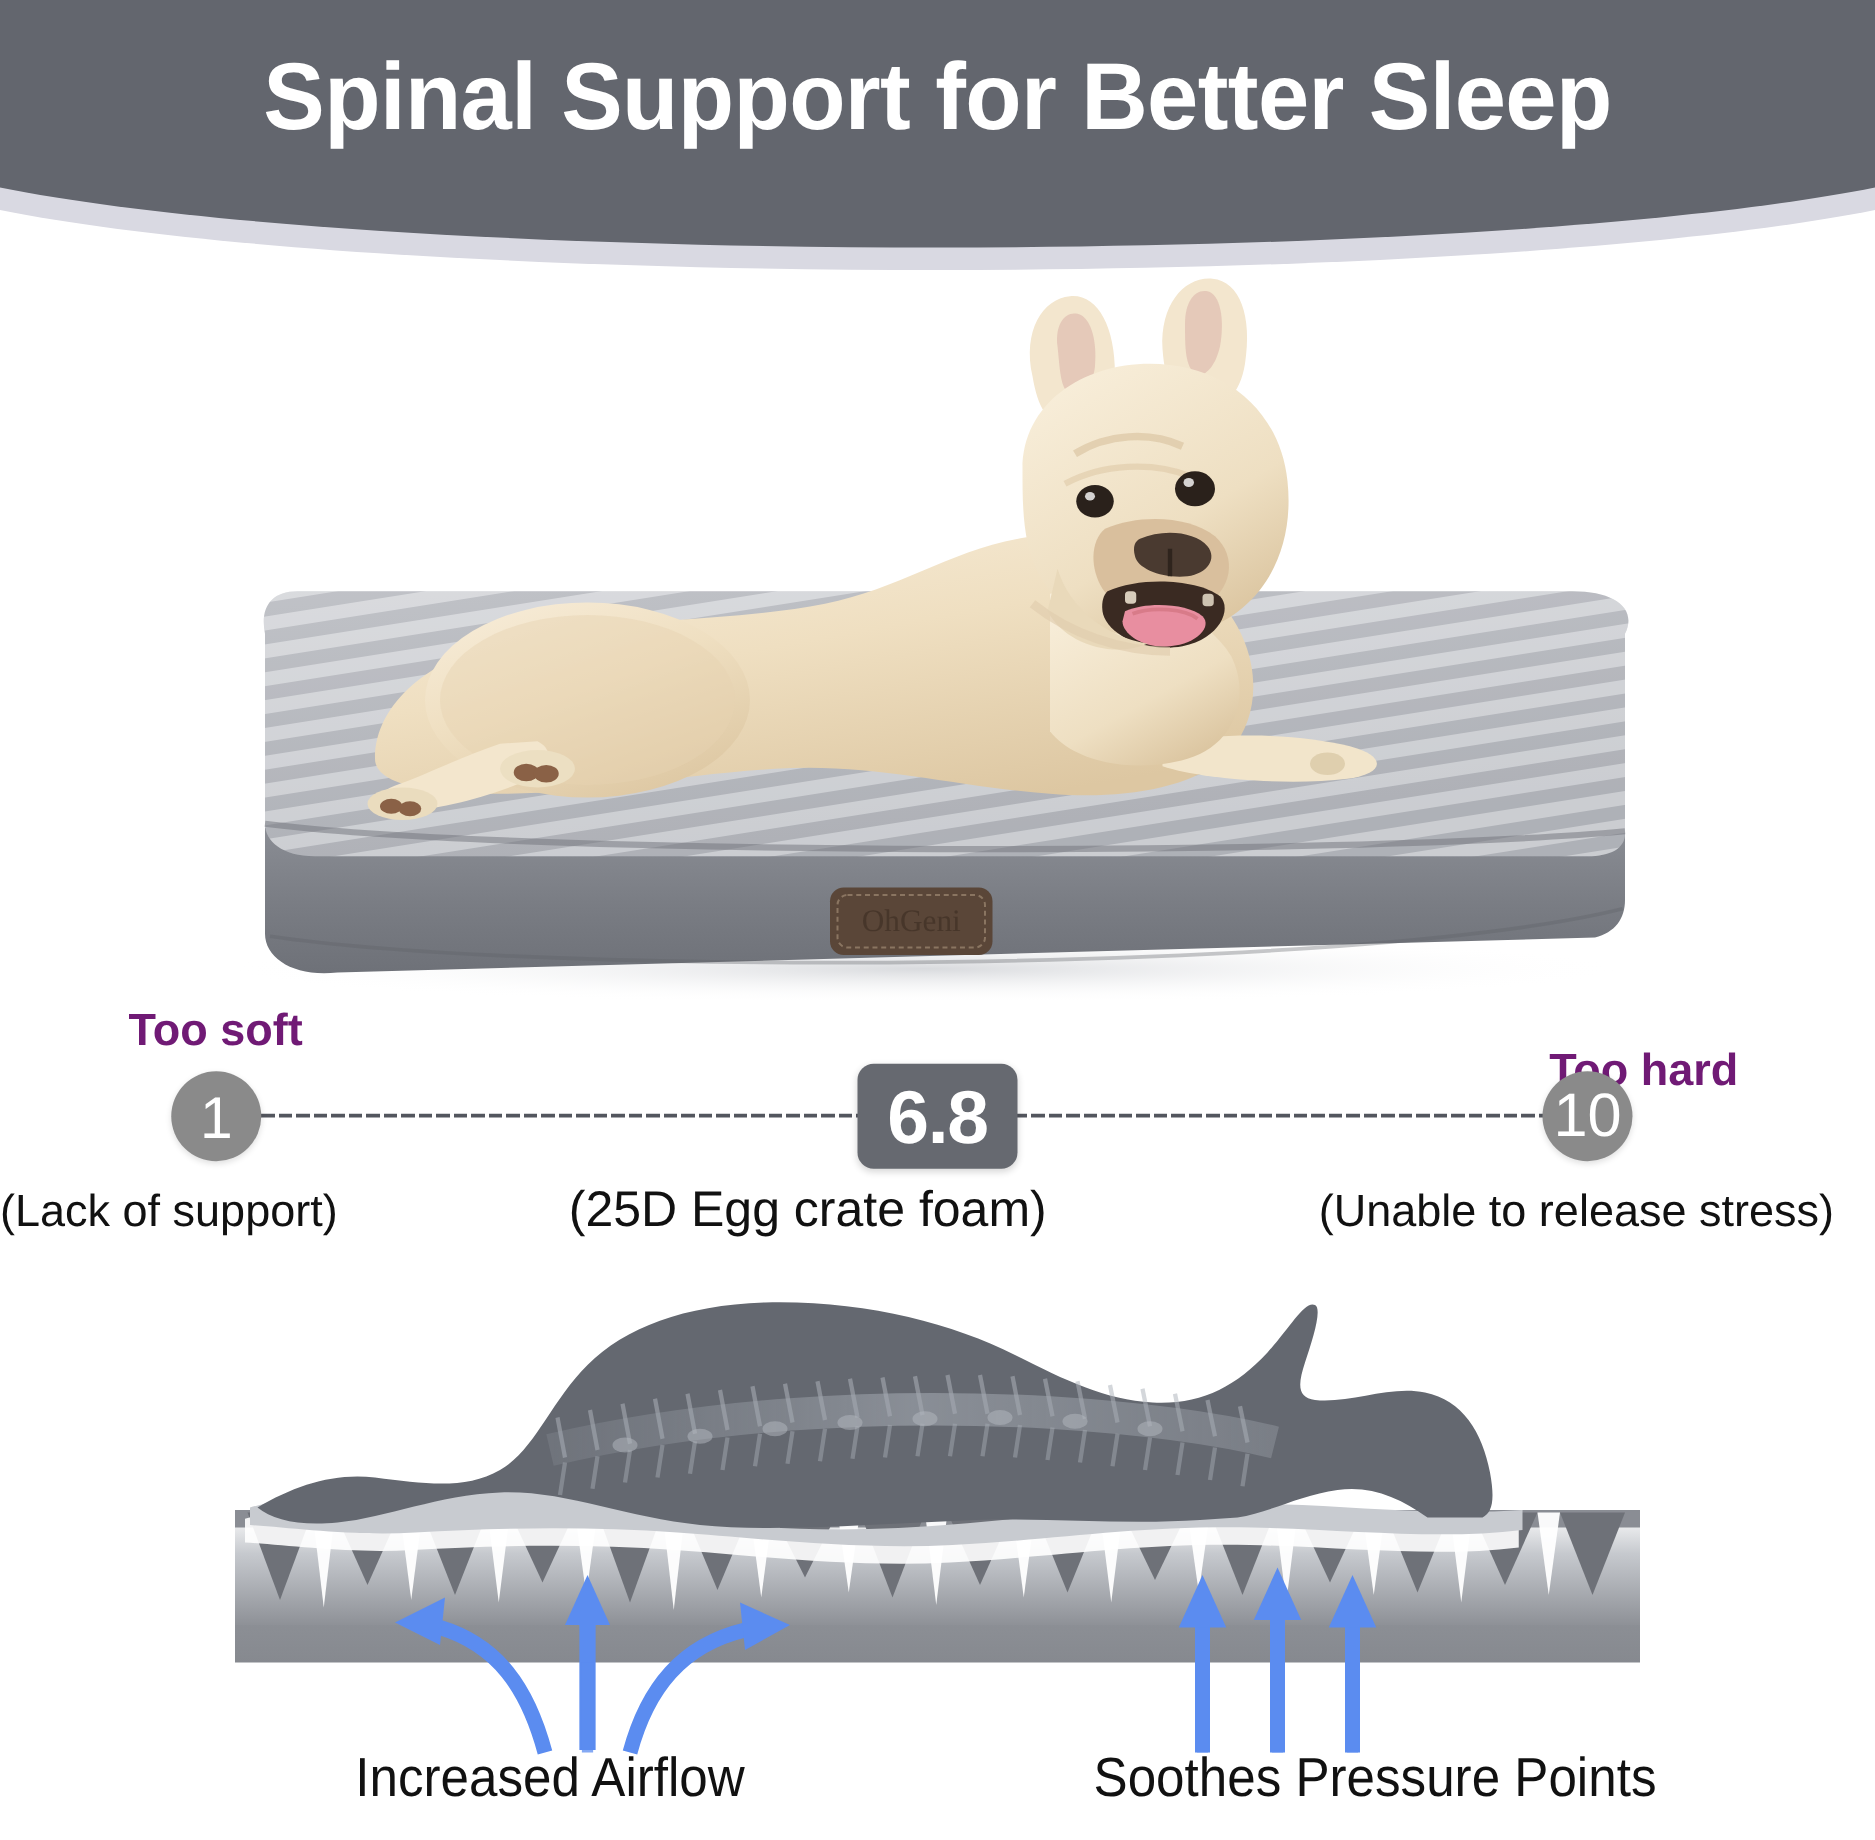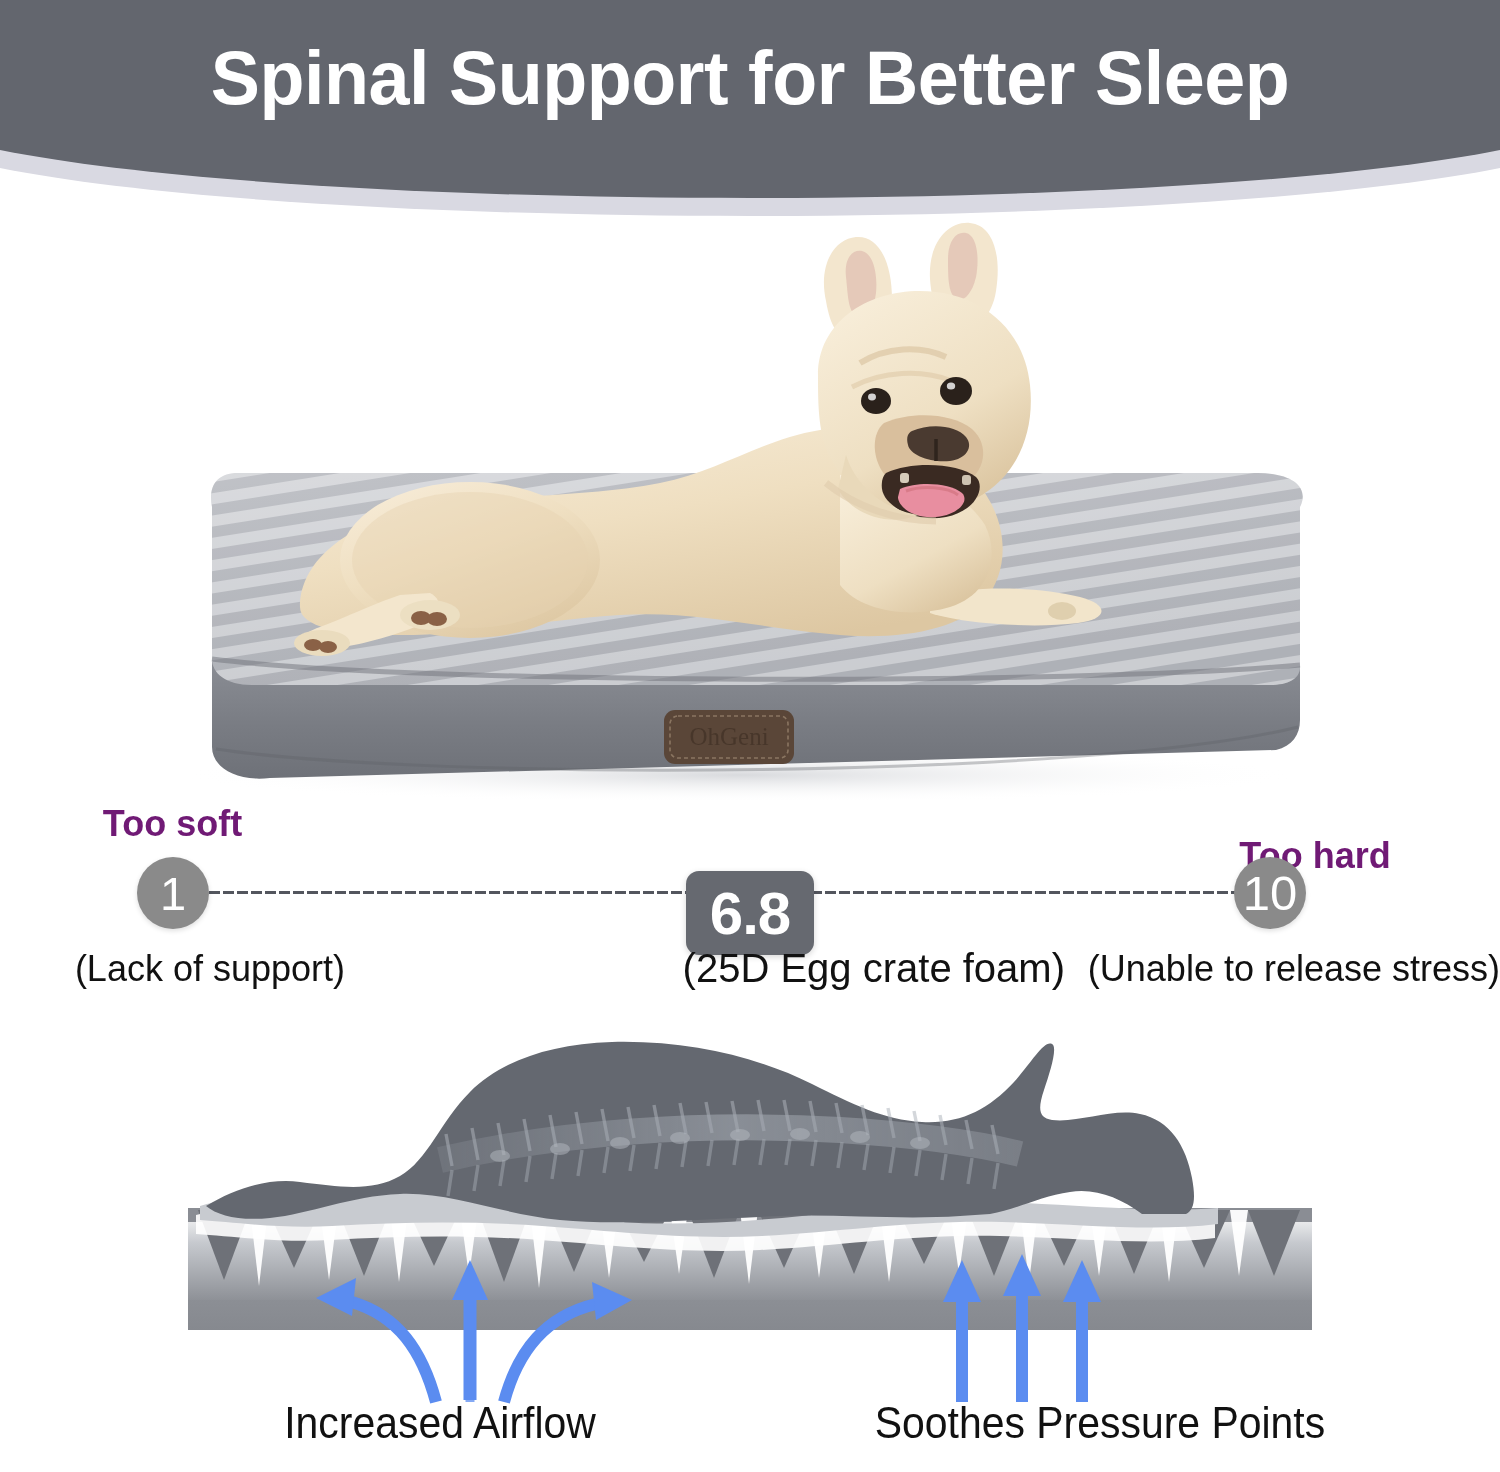--- a/index.html
+++ b/index.html
@@ -48,24 +48,23 @@
   }
   #dot-1  { left:137px; top:62px; width:72px; height:72px; font-size:47px; }
   #dot-10 { left:1234px; top:62px; width:72px; height:72px; font-size:49px; }
 
   #badge-mod {
     position:absolute; left:686px; top:56px; width:128px; height:84px;
     background:#666970; border-radius:13px; color:#fff;
     display:flex; align-items:center; justify-content:center;
     font-size:60px; font-weight:bold; letter-spacing:-1px;
     box-shadow:0 2px 6px rgba(0,0,0,0.16);
-    margin-top:20px;
-  }
-
-  .scale-sub { position:absolute; white-space:nowrap; color:#111; text-align:right; }
+  }
+
+  .scale-sub { position:absolute; white-space:nowrap; color:#111; text-align:left; }
   #sub-soft { left:0px;    top:153px; width:345px;  font-size:36px; font-weight:normal; }
   #sub-mod  { left:455px;  top:151px; width:610px;  font-size:40px; font-weight:normal; }
   #sub-hard { left:1055px; top:153px; width:445px;  font-size:36px; font-weight:normal; }
 
   
   #diagram { position:absolute; left:0; top:1010px; width:1500px; height:400px; }
   #diagram svg { position:absolute; left:0; top:0; }
 
   
   .bot-cap {

